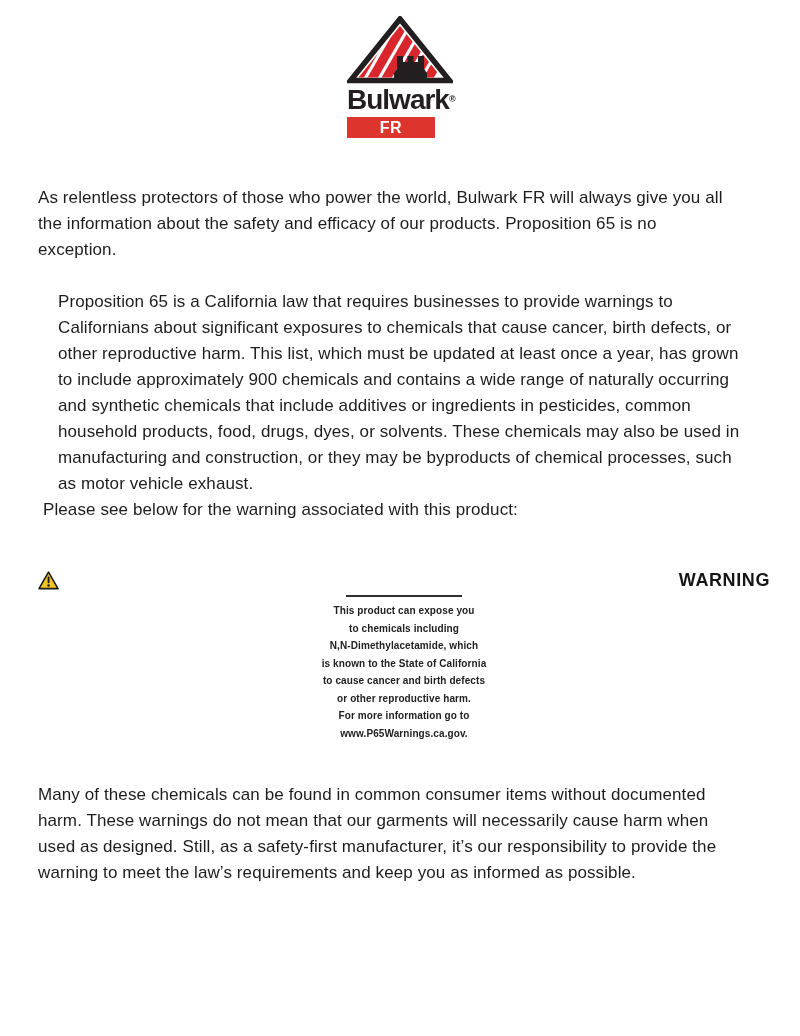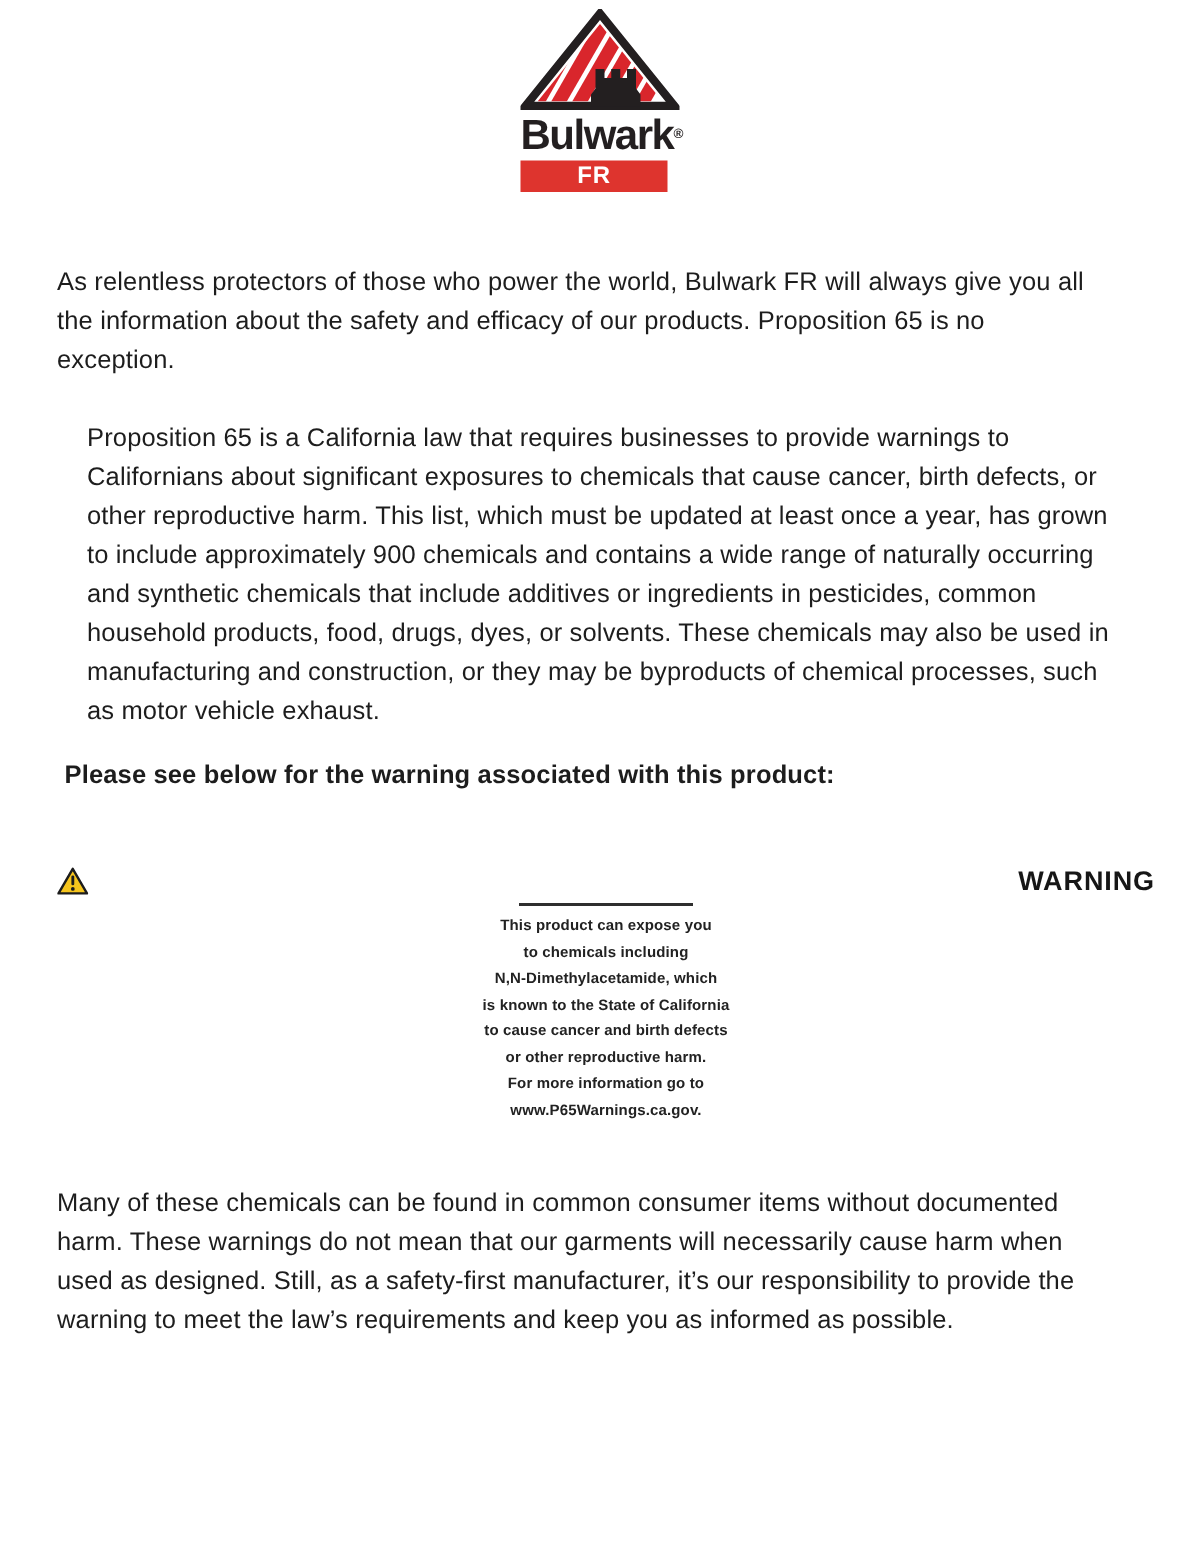--- a/index.html
+++ b/index.html
@@ -9,21 +9,21 @@
     height: 1036px;
     margin: 0 auto;
     background: #ffffff;
     overflow: hidden;
     font-family: "Liberation Sans", sans-serif;
     color: #1d1d1d;
   }
   
   .logo {
     width: 106px;
-    margin: 0 auto;
+    margin: 10px auto;
     padding-top: 6px;
     text-align: center;
   }
   .logo-shield { display: block; margin: 0 auto; }
   .wordmark {
     margin-top: 1px;
     font-size: 28px;
     font-weight: bold;
     letter-spacing: -1px;
     color: #231f20;
@@ -32,21 +32,21 @@
   }
   .reg {
     font-size: 9px;
     letter-spacing: 0;
     vertical-align: top;
     position: relative;
     top: -1px;
   }
   .fr-box {
     margin-top: 2px;
-    width: 98px;
+    width: 88px;
     height: 21px;
     background: #de342e;
     color: #ffffff;
     font-size: 16px;
     font-weight: bold;
     letter-spacing: 0.5px;
     line-height: 21px;
     text-align: center;
   }
   
@@ -56,21 +56,21 @@
   .body-text {
     font-size: 17px;
     line-height: 26px;
     letter-spacing: 0.1px;
     color: #1d1d1d;
     margin: 0;
     white-space: pre-line;
   }
   .p-intro   { margin-top: 47px; }
   .p-prop65  { margin-top: 26px; margin-left: 20px; }
-  .p-see     { margin-top: 17px; padding-left: 5px; font-weight: bold; }
+  .p-see     { padding-left: 5px; }
   .p-closing { margin-top: 40px; }
   
   .warning {
     margin-top: 45px;
     text-align: center;
   }
   .warning-header {
     display: flex;
     align-items: center;
     justify-content: space-between;

